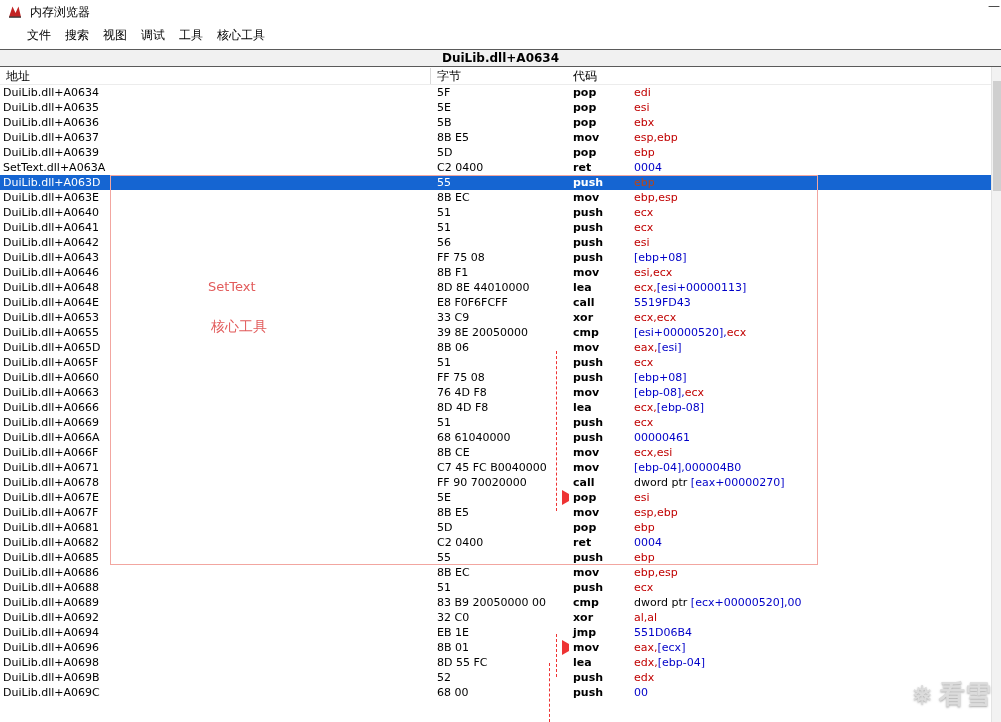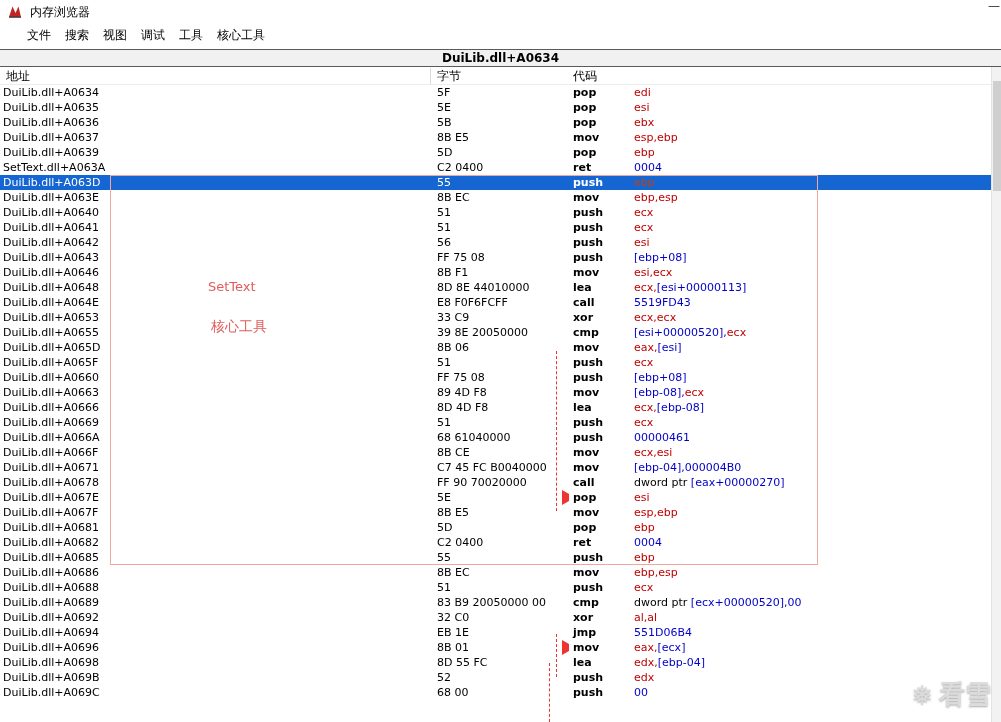--- a/index.html
+++ b/index.html
@@ -216,21 +216,21 @@
         <span class="c-ops"><span class="seg-r">ecx</span></span>
       </div>
       <div class="row">
         <span class="c-addr">DuiLib.dll+A0660</span>
         <span class="c-bytes">FF 75 08</span>
         <span class="c-mn">push</span>
         <span class="c-ops"><span class="seg-b">[ebp+08]</span></span>
       </div>
       <div class="row">
         <span class="c-addr">DuiLib.dll+A0663</span>
-        <span class="c-bytes">89 4D F8</span>
+        <span class="c-bytes">76 4D F8</span>
         <span class="c-mn">mov</span>
         <span class="c-ops"><span class="seg-b">[ebp-08],</span><span class="seg-r">ecx</span></span>
       </div>
       <div class="row">
         <span class="c-addr">DuiLib.dll+A0666</span>
         <span class="c-bytes">8D 4D F8</span>
         <span class="c-mn">lea</span>
         <span class="c-ops"><span class="seg-r">ecx,</span><span class="seg-b">[ebp-08]</span></span>
       </div>
       <div class="row">

